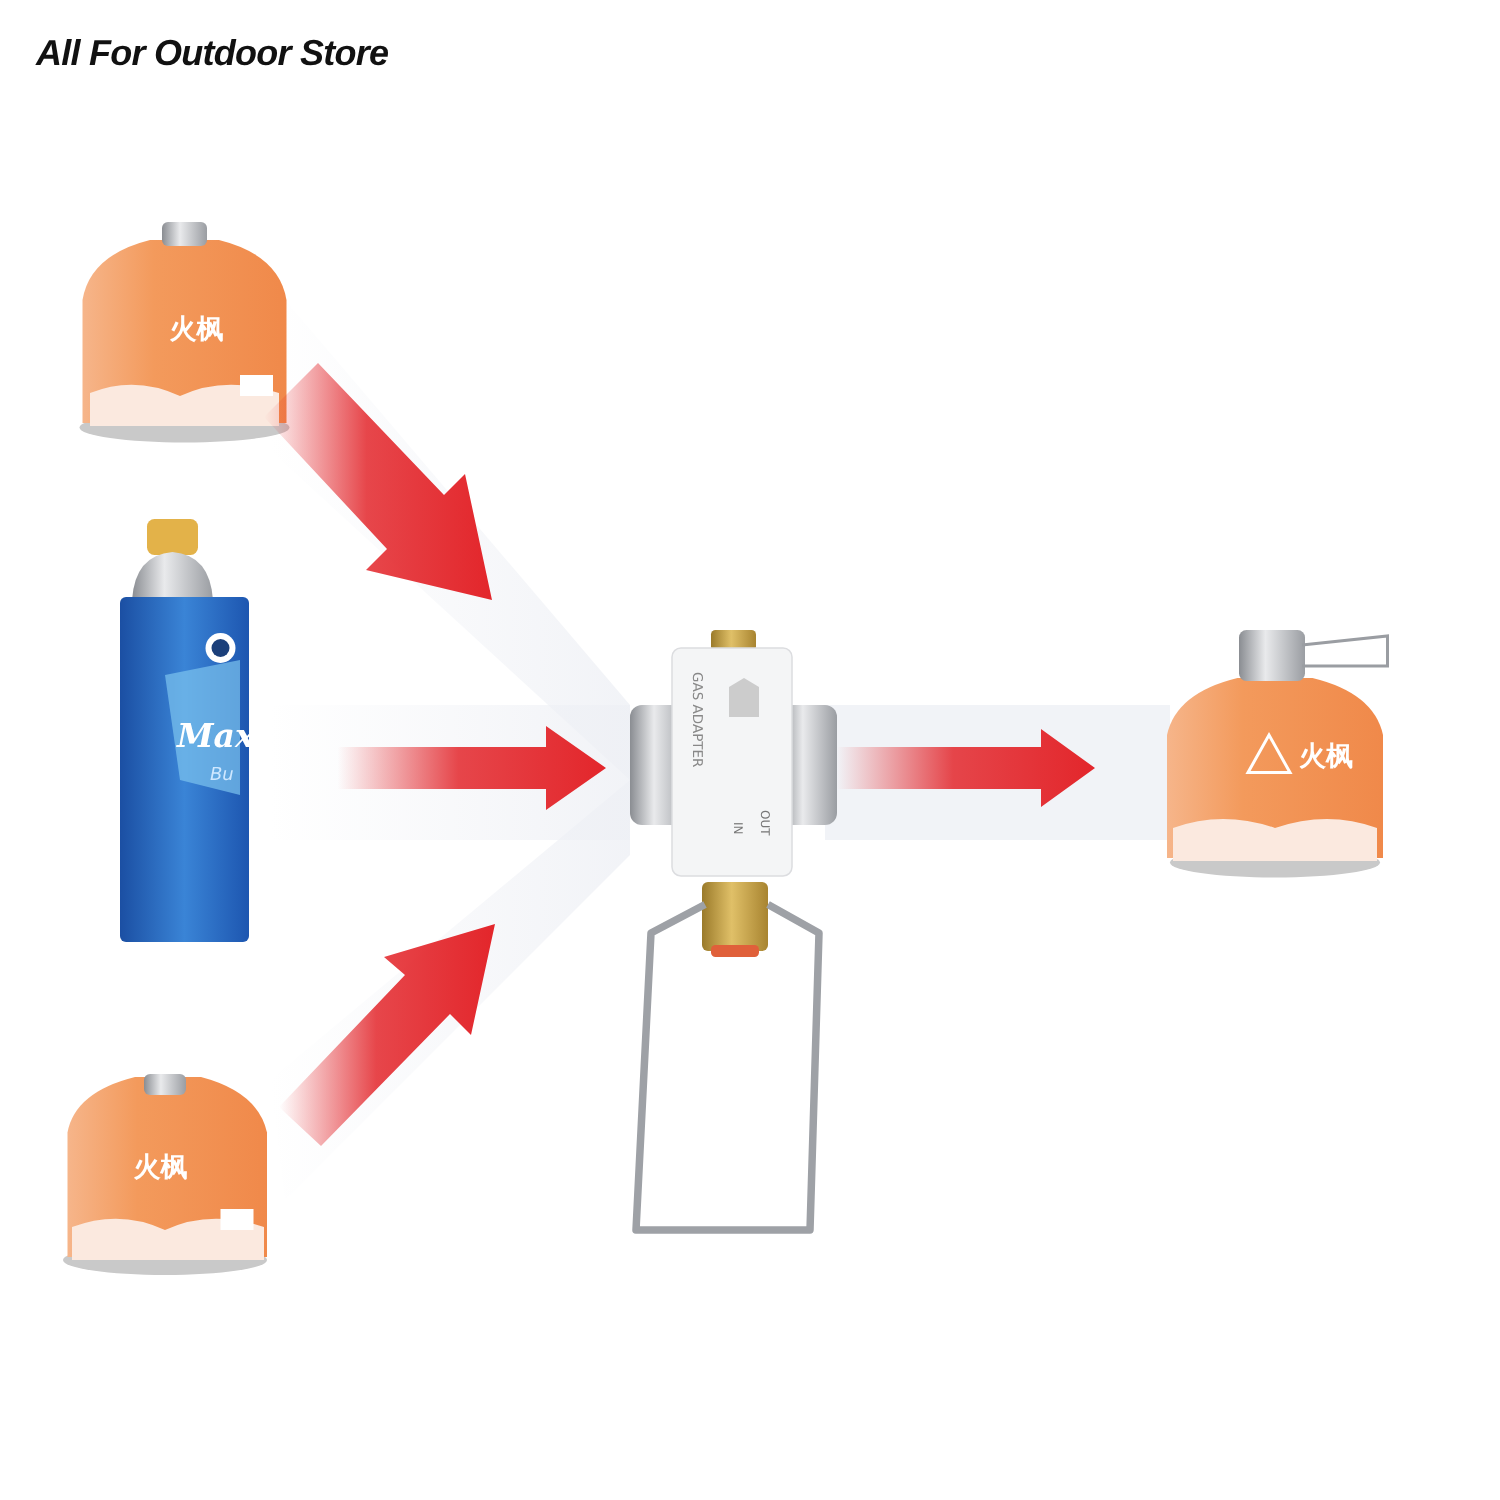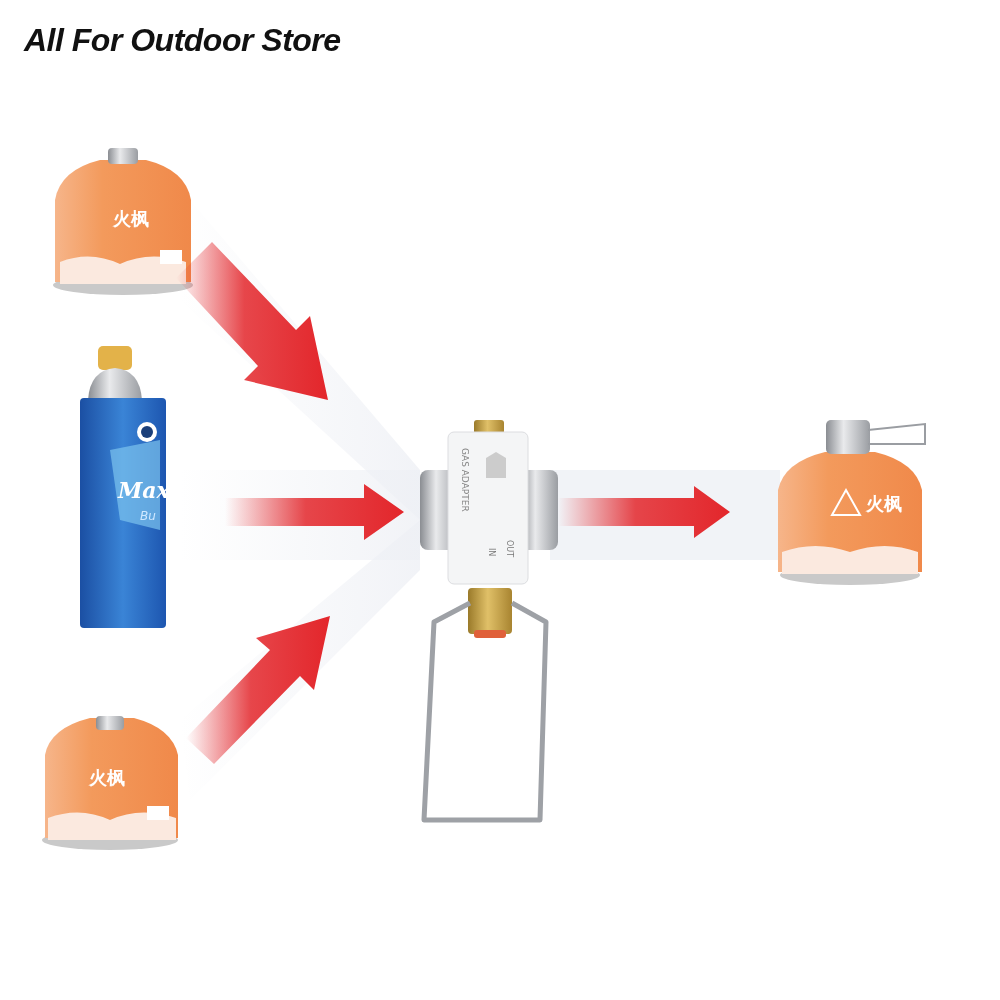--- a/index.html
+++ b/index.html
@@ -1,17 +1,17 @@
 <!DOCTYPE html>
 <html><head>
 <meta charset="utf-8">
 <style>
   html, body { margin:0; padding:0; }
   body { width:1000px; height:1000px; background:#ffffff; position:relative; overflow:hidden; font-family:"Liberation Sans", sans-serif; }
-  .store-title { position:absolute; left:24px; top:22px; font-size:32px; font-weight:700; font-style:italic; color:#111; letter-spacing:-0.5px; }
+  .store-title { position:absolute; left:24px; top:22px; font-size:24px; font-weight:700; font-style:italic; color:#111; letter-spacing:-0.5px; }
   .scene { position:absolute; left:0; top:0; width:1000px; height:1000px; }
 </style>
 </head>
 <body>
 
 <div class="store-title">All For Outdoor Store</div>
 
 <svg class="scene" viewBox="0 0 1000 1000" xmlns="http://www.w3.org/2000/svg">
   <defs>
     <linearGradient id="fadeR" x1="0" y1="0" x2="1" y2="0">

